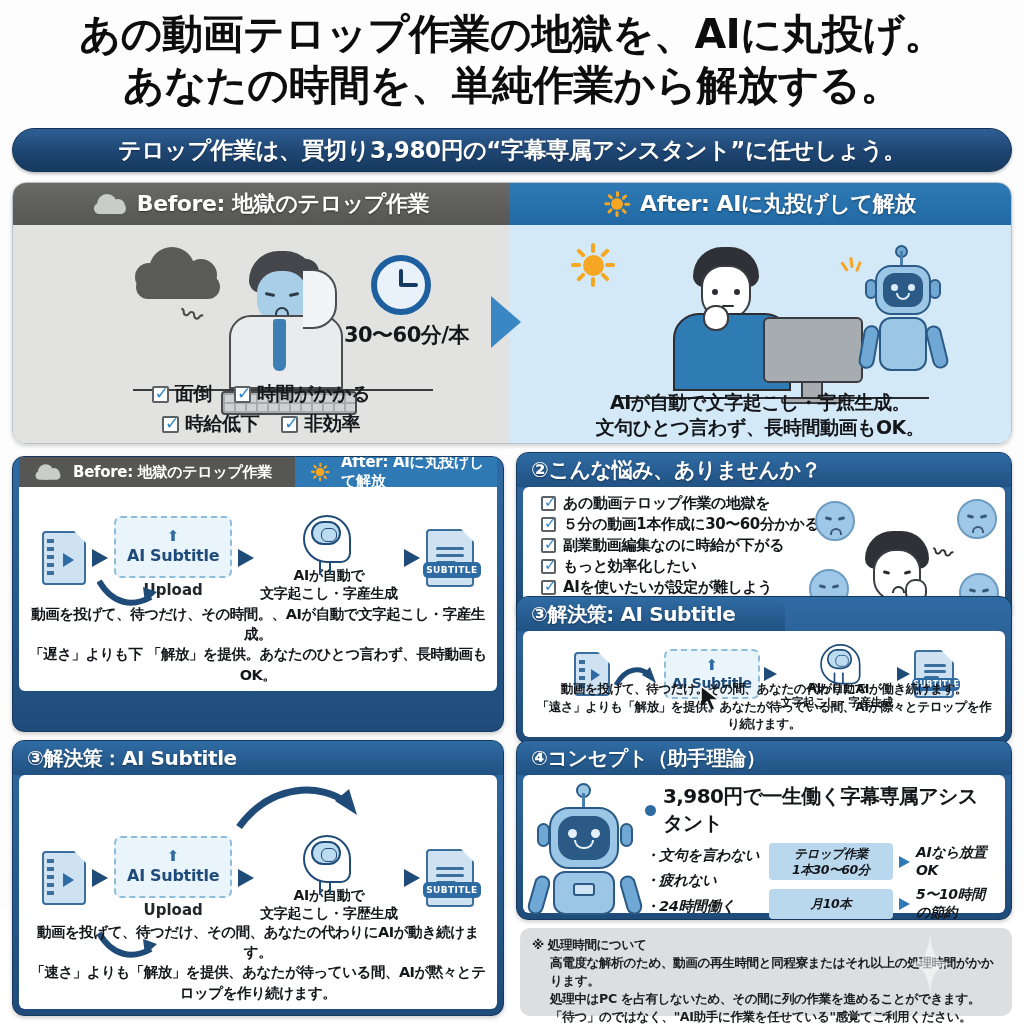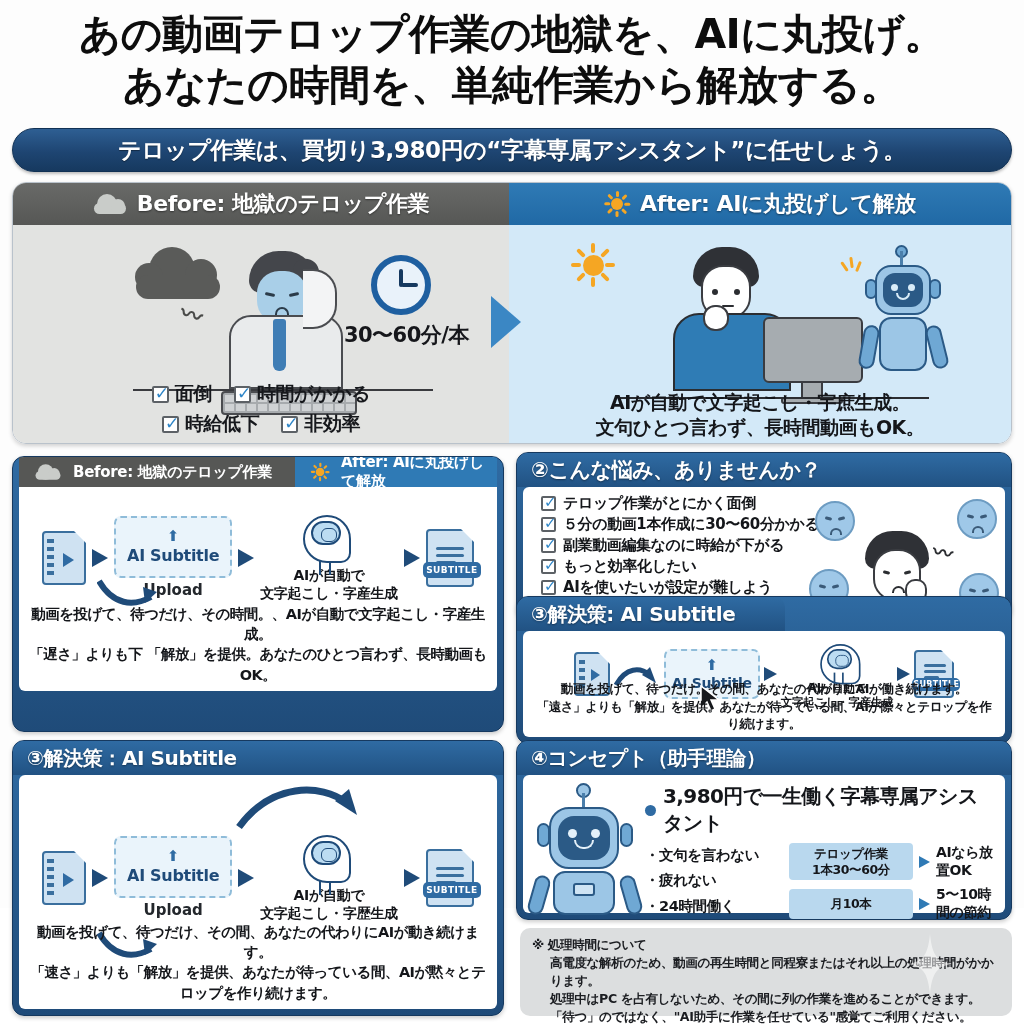--- a/index.html
+++ b/index.html
@@ -256,21 +256,21 @@
   .robot2 .ear{position:absolute;top:40px;width:13px;height:24px;background:#6fa8d4;border:2.5px solid #2b5a86;border-radius:7px;}
   .robot2 .earL{left:8px;} .robot2 .earR{right:8px;}
   .robot2 .torso{position:absolute;left:24px;top:88px;width:62px;height:44px;background:#9cc6e6;border:2.5px solid #2b5a86;border-radius:12px;}
   .robot2 .btn{position:absolute;left:44px;top:100px;width:22px;height:13px;background:#cfe4f4;border:2px solid #2b5a86;border-radius:3px;}
   .robot2 .arm{position:absolute;top:92px;width:16px;height:40px;background:#6fa8d4;border:2.5px solid #2b5a86;border-radius:8px;}
   .robot2 .armL{left:2px;transform:rotate(16deg);} .robot2 .armR{right:2px;transform:rotate(-16deg);}
 
   .concept-right { flex:1; padding-left:4px; }
   .concept-head { display:flex; align-items:center; gap:7px; font-size:20px; font-weight:900; color:#14161a; letter-spacing:-.6px; margin:4px 0 6px;}
   .bullet-dot { width:11px; height:11px; border-radius:50%; background:#2f6ba3; flex:0 0 auto;}
-  .concept-body { display:flex; gap:24px; }
+  .concept-body { display:flex; gap:4px;font-style:italic; }
   .bullets { width:120px; }
   .bullets div { font-size:14.5px; font-weight:800; color:#14161a; line-height:1.75; letter-spacing:-.4px;}
   .calc { flex:1; display:flex; flex-direction:column; gap:6px; }
   .calc-row { display:flex; align-items:center; gap:6px; }
   .calc-tag { background:#b9d8ee; border-radius:4px; padding:3px 8px; text-align:center;
               font-size:12.5px; font-weight:800; color:#14161a; line-height:1.25; letter-spacing:-.4px; min-width:124px;}
   .calc-res { font-size:14px; font-weight:800; color:#14161a; line-height:1.25; letter-spacing:-.4px;}
   .calc-arrow { width:0;height:0;border-top:6px solid transparent;border-bottom:6px solid transparent;border-left:11px solid #2f7ab5;flex:0 0 auto;}
 
   
@@ -564,21 +564,21 @@
       </div>
     </div>
   </div>
 
   <div class="panel" id="panelR1">
     <div class="panel-title" style="font-size:21px;text-align:right;">②こんな悩み、ありませんか？</div>
     <div class="panel-inner" style="overflow:hidden;">
       <div class="worry-list">
         <div class="worry-item">
             <span class="cbox"></span>
-            <span>テロップ作業がとにかく面倒</span>
+            <span>あの動画テロップ作業の地獄を</span>
           </div>
         <div class="worry-item">
             <span class="cbox"></span>
             <span>５分の動画1本作成に30〜60分かかる</span>
           </div>
         <div class="worry-item">
             <span class="cbox"></span>
             <span>副業動画編集なのに時給が下がる</span>
           </div>
         <div class="worry-item">

